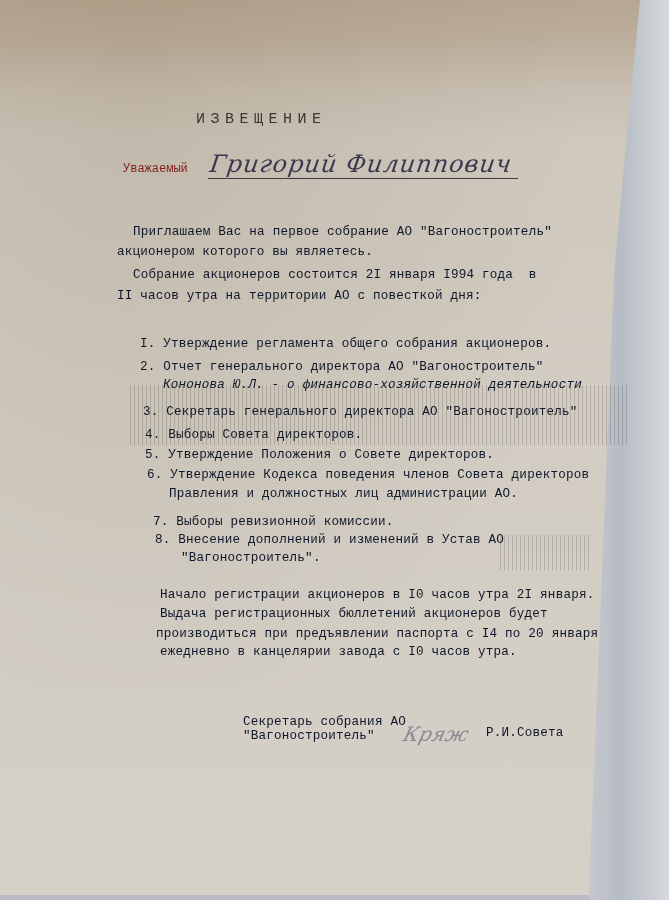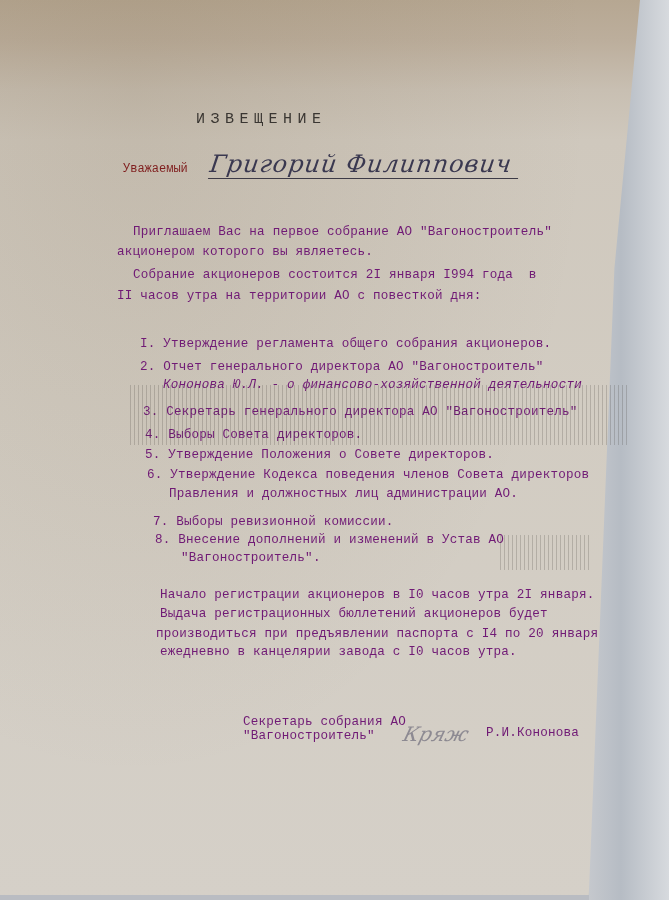--- a/index.html
+++ b/index.html
@@ -15,21 +15,21 @@
   .paper {
     position: absolute; left: 0; top: 0; width: 640px; height: 895px;
     background: linear-gradient(180deg, #b6a792 0px, #bcae9c 40px, #c8bfb2 90px, #cfc8bd 140px, #d2ccc2 400px, #d5d0c8 900px);
     clip-path: polygon(0 0, 100% 0, 96% 30%, 92% 100%, 0 100%);
   }
   .paper-shadow {
     position: absolute; left: 0; top: 0; width: 669px; height: 900px;
     pointer-events: none;
     background: radial-gradient(ellipse at 20% 10%, rgba(120,100,70,0.15), transparent 60%);
   }
-  .text { position: absolute; color: #701a75; font-size: 12.6px; white-space: pre; letter-spacing: 0.2px; }
+  .text { position: absolute; color: #0f172a; font-size: 12.6px; white-space: pre; letter-spacing: 0.2px; }
   .title { position: absolute; left: 196px; top: 111px; font-size: 15px; letter-spacing: 5.5px; color: #3a3632; }
   .greeting { position: absolute; left: 123px; top: 162px; font-size: 12px; color: #7f1d1d; }
   .handname {
     position: absolute; left: 210px; top: 150px; width: 310px; border-bottom: 1.5px solid #3d3a46;
     font-family: "DejaVu Serif", serif; font-style: italic; font-size: 24px; color: #3a3850; letter-spacing: 1px;
     transform: skewX(-8deg);
   }
   .smudge {
     position: absolute; opacity: 0.35;
     background: repeating-linear-gradient(90deg, rgba(60,55,50,0.6) 0 1px, transparent 1px 4px);
@@ -71,13 +71,13 @@
 <div class="smudge" style="left:500px; top:535px; width:90px; height:35px;"></div>
 
 <div class="text" style="left:160px; top:588px;">Начало регистрации акционеров в I0 часов утра 2I января.</div>
 <div class="text" style="left:160px; top:607px;">Выдача регистрационных бюллетений акционеров будет</div>
 <div class="text" style="left:156px; top:627px;">производиться при предъявлении паспорта с I4 по 20 января</div>
 <div class="text" style="left:160px; top:645px;">ежедневно в канцелярии завода с I0 часов утра.</div>
 
 <div class="text" style="left:243px; top:715px;">Секретарь собрания АО</div>
 <div class="text" style="left:243px; top:729px;">"Вагоностроитель"</div>
 <div class="sig">Кряж</div>
-<div class="text" style="left:486px; top:726px;">Р.И.Кононова</div>
+<div class="text" style="left:486px; top:726px;">Р.И.Совета</div>
 
 </body></html>

